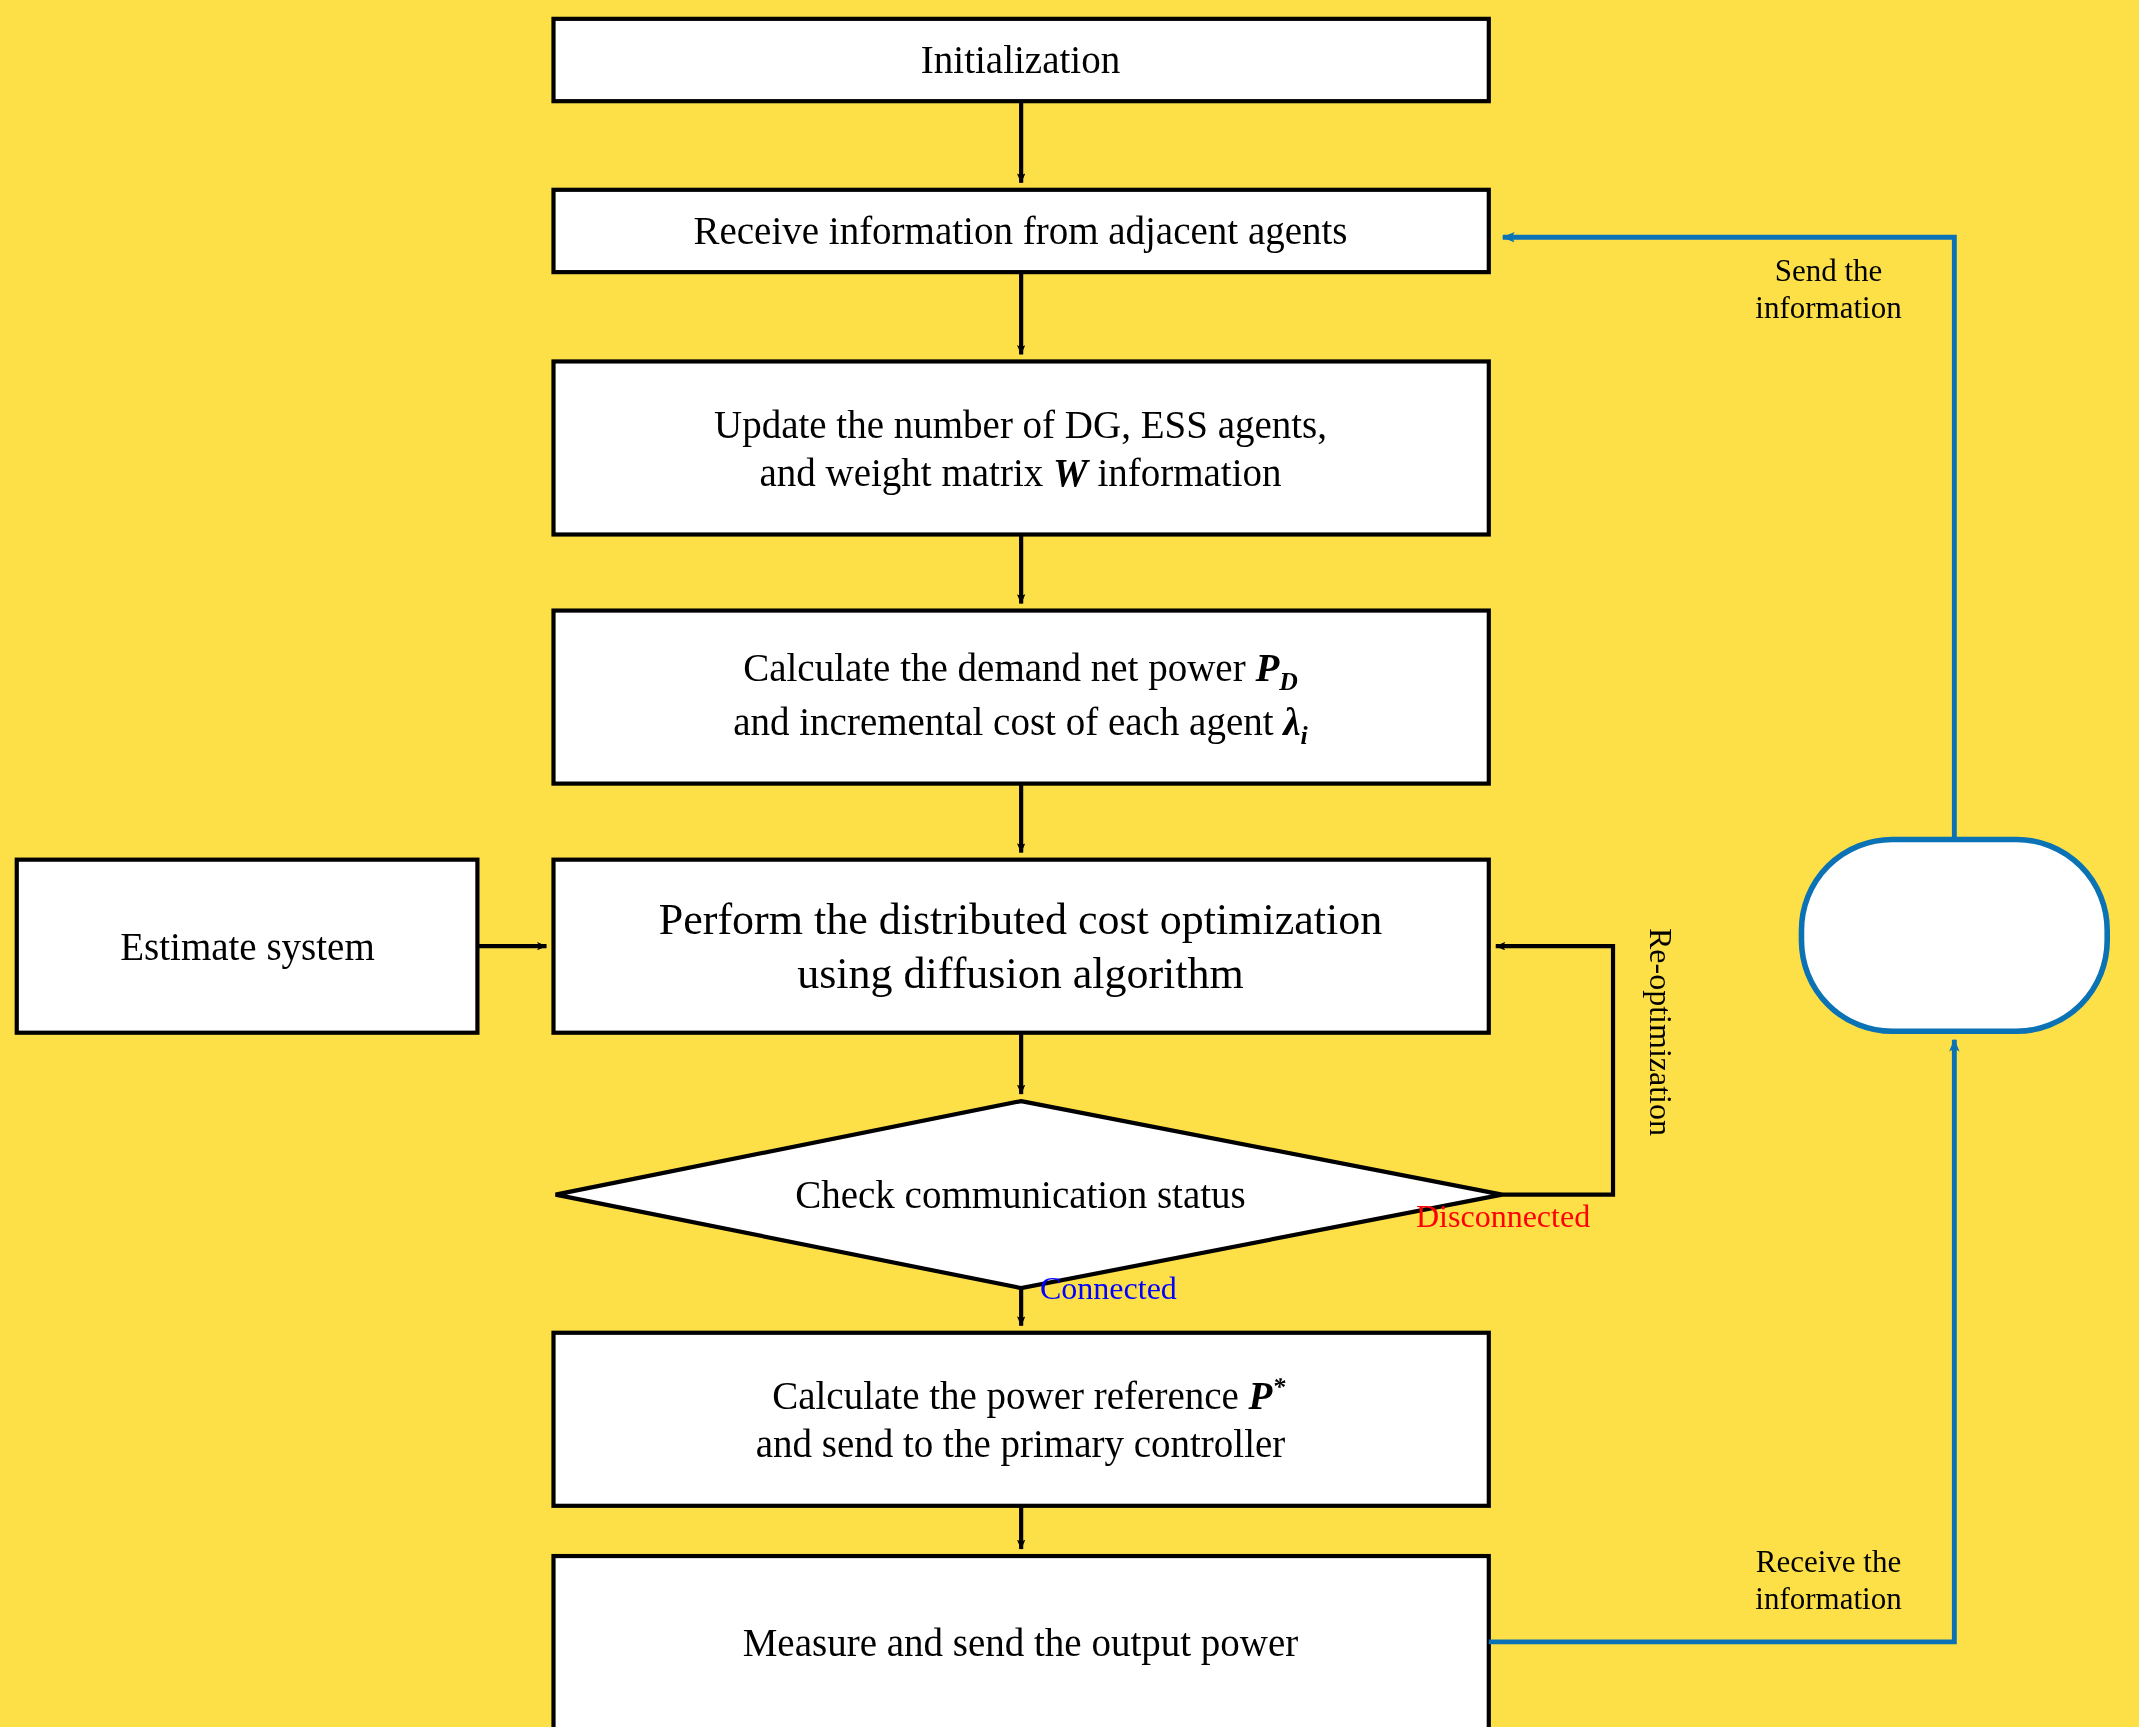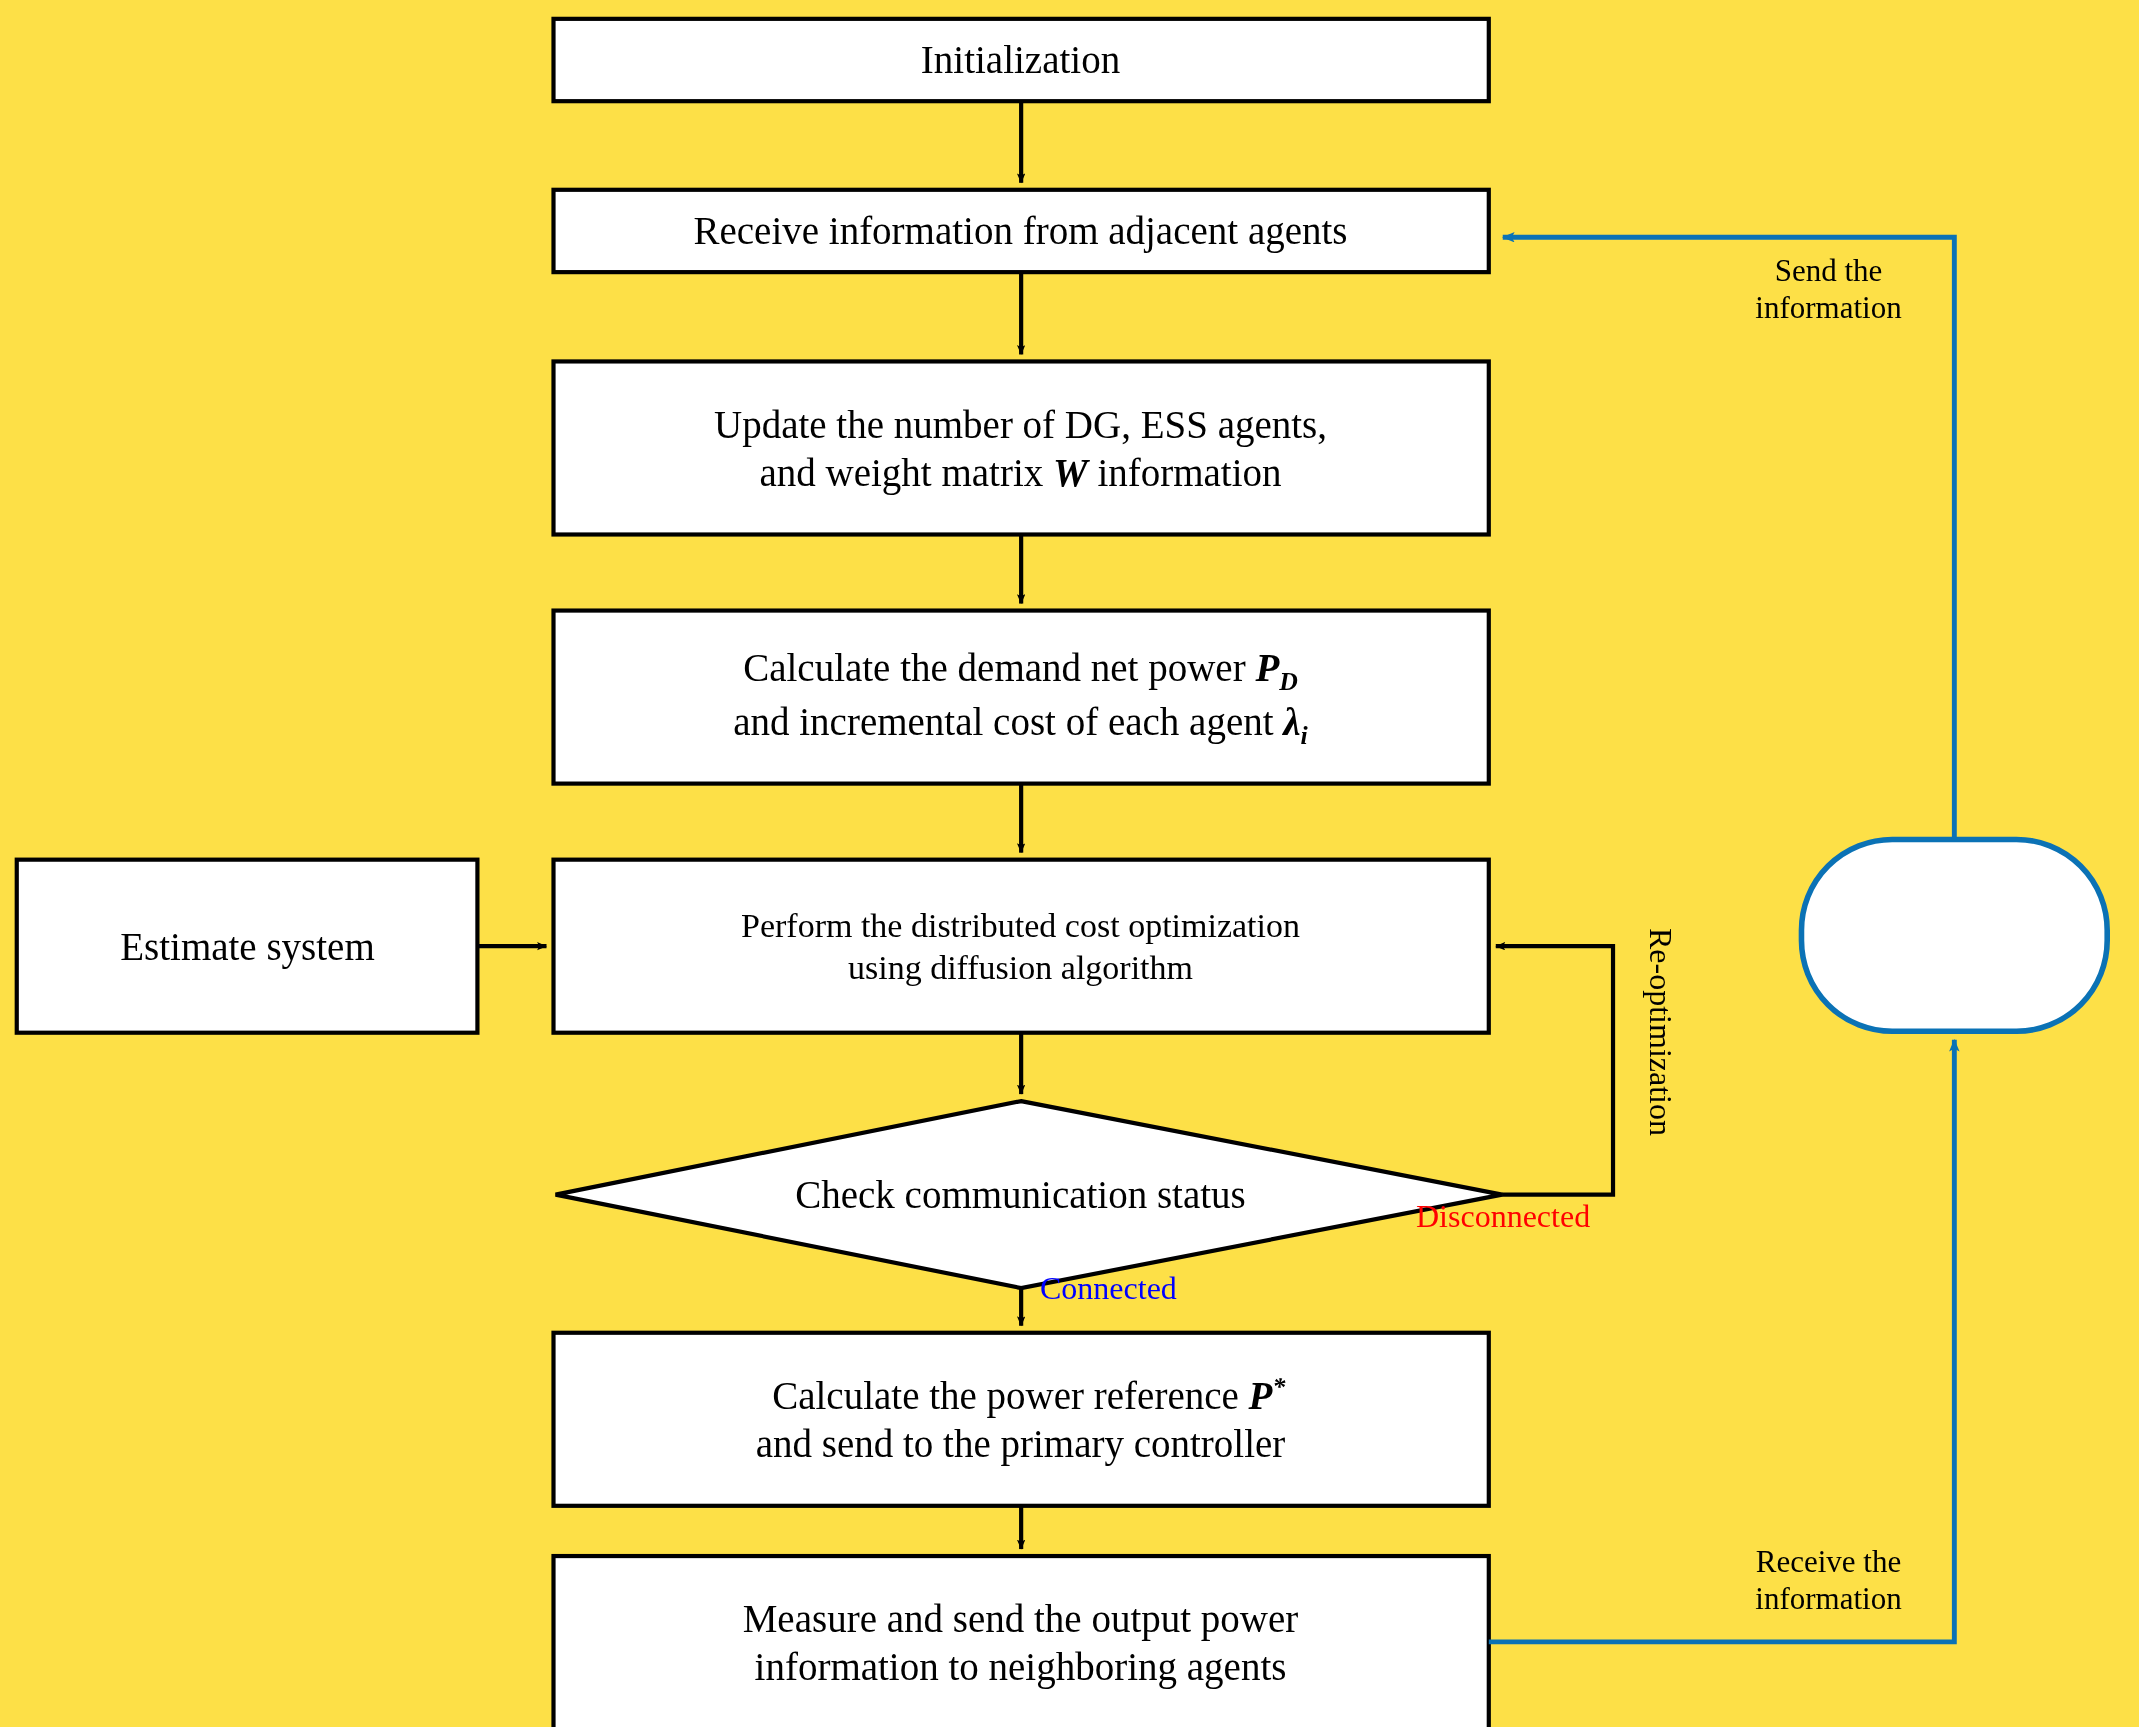--- a/index.html
+++ b/index.html
@@ -103,42 +103,41 @@
       <div><span>and incremental cost of each agent </span><span class="varb"><span>λ</span><sub>i</sub></span></div>
     </div>
   </div>
 
   <div class="nodeText" style="left:17px;top:860px;width:461px;height:173px;font-size:39px;">
     <div>
       <div>Estimate system</div>
     </div>
   </div>
 
-  <div class="nodeText" style="left:553px;top:860px;width:935px;height:173px;font-size:34px;">
+  <div class="nodeText" style="left:553px;top:860px;width:935px;height:173px;font-size:44px;">
     <div>
       <div>Perform the distributed cost optimization</div>
       <div>using diffusion algorithm</div>
     </div>
   </div>
 
   <div class="nodeText" style="left:553px;top:1154px;width:935px;height:82px;font-size:39px;">
     <span>Check communication status</span>
   </div>
 
   <div class="nodeText" style="left:553px;top:1333px;width:935px;height:173px;font-size:39px;text-align:right;">
     <div>
       <div><span>Calculate the power reference </span><span class="varb"><span>P</span><sup>*</sup></span></div>
       <div>and send to the primary controller</div>
     </div>
   </div>
 
   <div class="nodeText" style="left:553px;top:1556px;width:935px;height:173px;font-size:39px;">
     <div>
       <div>Measure and send the output power</div>
-      <div>information to neighboring agents</div>
     </div>
   </div>
 
 
   <div class="lbl rot" style="left:1679px;top:928px;font-size:32px;">Re-optimization</div>
 
   <div class="lbl" style="left:1416px;top:1198px;font-size:32px;color:#FF0000;">Disconnected</div>
 
   <div class="lbl" style="left:1040px;top:1270px;font-size:32px;color:#0000FF;">Connected</div>
 

